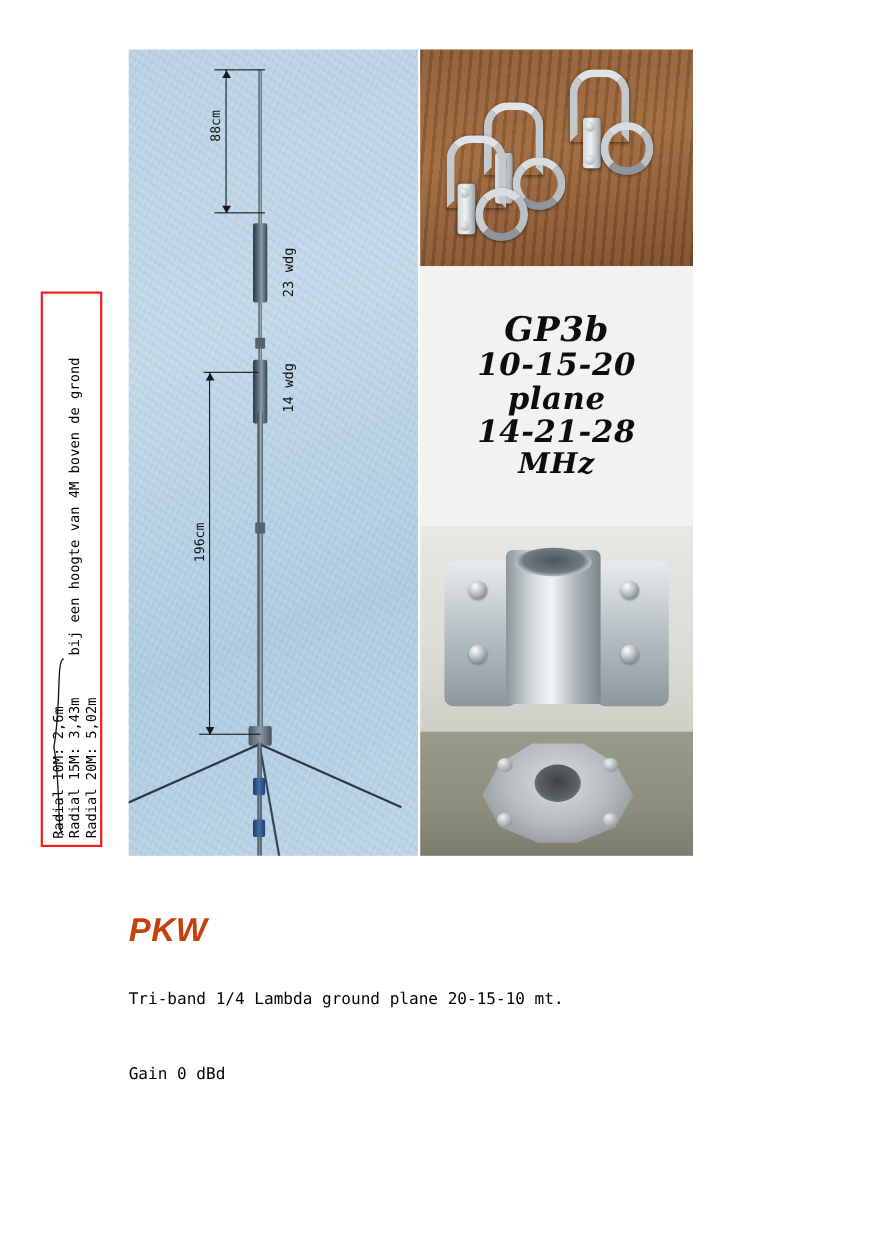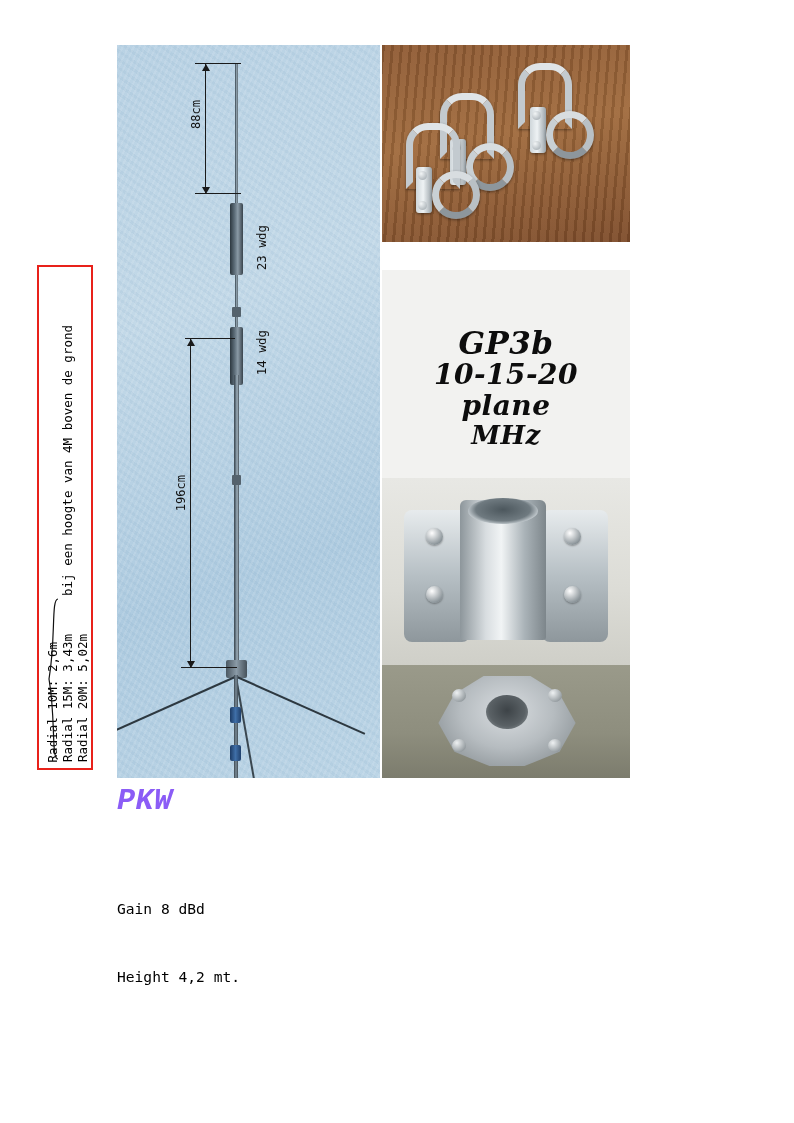--- a/index.html
+++ b/index.html
@@ -233,21 +233,20 @@
   
   .gp-text {
     position: absolute;
     left: 265px; top: 197px;
     width: 248px; height: 236px;
     background: #f2f2f0;
     display: flex;
     flex-direction: column;
     align-items: center;
     justify-content: center;
-    margin-top: 28px;
   }
   .gp-line {
     font-family: "DejaVu Serif", serif;
     font-weight: bold;
     font-style: italic;
     color: #0d0d0d;
     line-height: 1.08;
     text-align: center;
     letter-spacing: 0.5px;
   }
@@ -322,26 +321,26 @@
     position: absolute;
     width: 14px; height: 13px;
     background: radial-gradient(circle at 35% 30%, #eef1f2, #9aa1a5 70%, #6f7578);
     border-radius: 50%;
   }
 
   
   .pkw-title {
     position: absolute;
     left: 117px;
-    top: 784px;
-    font-family: Liberation Mono, monospace;
+    top: 829px;
+    font-family: Liberation Sans, sans-serif;
     font-style: italic;
     font-weight: bold;
     font-size: 30px;
-    color: #8b5cf6;
+    color: #c2410c;
     letter-spacing: 0.5px;
   }
   .spec-list {
     position: absolute;
     left: 117px;
     top: 853px;
     font-family: "DejaVu Sans Mono", monospace;
     font-size: 14.6px;
     line-height: 22.6px;
     color: #000;
@@ -425,20 +424,21 @@
       <div class="ring" style="left:38px; top:48px;"></div>
       <div class="bolt" style="left:24px; top:48px;"></div>
       <div class="bolt" style="left:24px; top:78px;"></div>
     </div>
   </div>
 
   <div class="gp-text">
     <div class="gp-line gp-l1">GP3b</div>
     <div class="gp-line gp-l2">10-15-20</div>
     <div class="gp-line gp-l3">plane</div>
+    <div class="gp-line gp-l4">14-21-28</div>
     <div class="gp-line gp-l5">MHz</div>
   </div>
 
   <div class="mount-photo">
     <div class="mount-wing wing-l"></div>
     <div class="mount-wing wing-r"></div>
     <div class="mount-body"></div>
     <div class="mount-bore"></div>
     <div class="mbolt" style="left:44px; top:50px;"></div>
     <div class="mbolt" style="left:44px; top:108px;"></div>
@@ -452,19 +452,19 @@
     <div class="bbolt" style="left:70px; top:24px;"></div>
     <div class="bbolt" style="left:166px; top:24px;"></div>
     <div class="bbolt" style="left:70px; top:74px;"></div>
     <div class="bbolt" style="left:166px; top:74px;"></div>
   </div>
 </div>
 
 <div class="pkw-title">PKW</div>
 
 <div class="spec-list">
-  <div>Gain 8 dBd</div>
-  <div>Height 4,2 mt.</div>
+  <div>Tri-band 1/4 Lambda ground plane 20-15-10 mt.</div>
+  <div>Gain 0 dBd</div>
   
   
   
   
 </div>
 
 </body></html>

